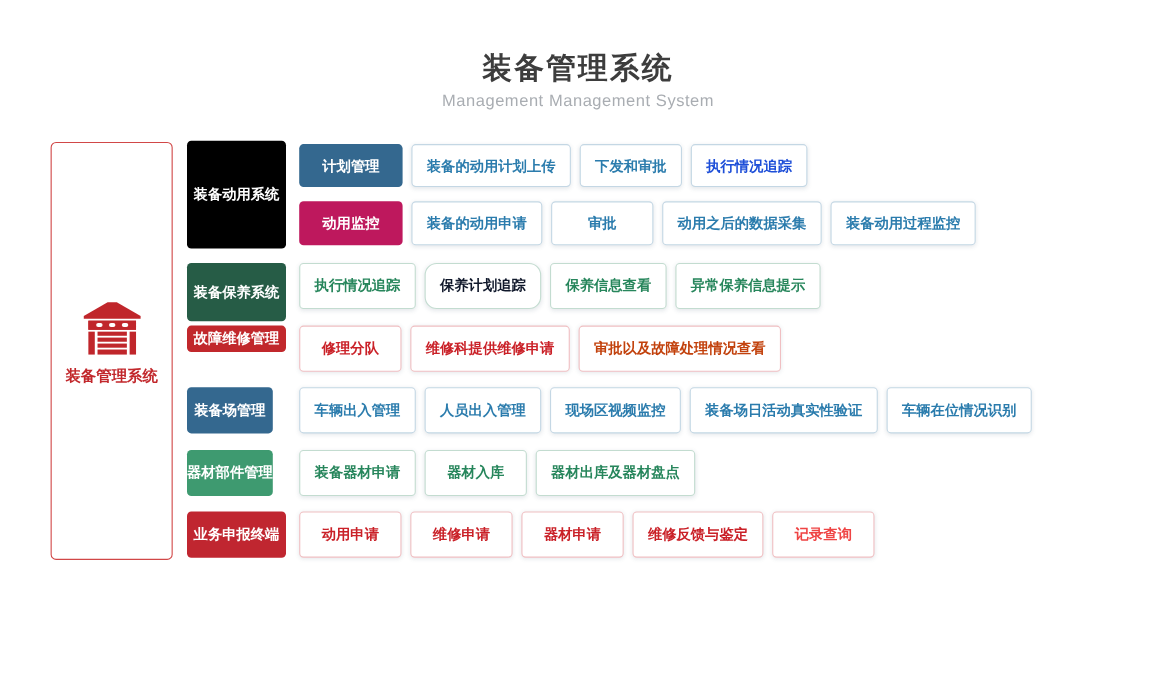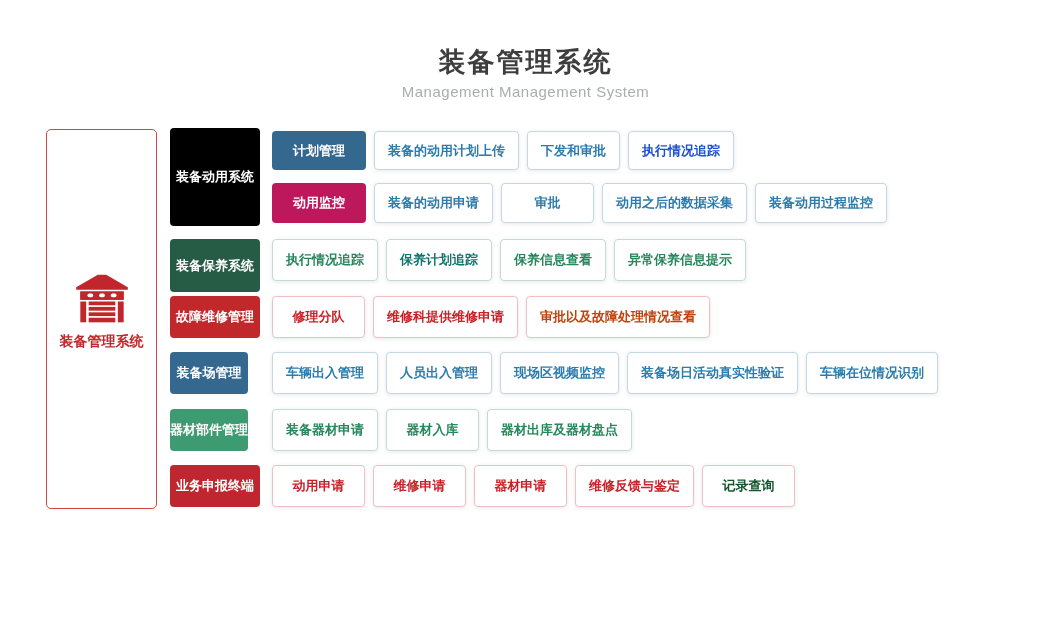--- a/index.html
+++ b/index.html
@@ -75,25 +75,25 @@
       <div class="child-row" style="left: 272px; top: 183px; height: 40px;">
         <div class="subcat" style="background: #be185d;">动用监控</div>
         <div class="child fam-blue" style="color: rgb(43, 124, 173);">装备的动用申请</div>
         <div class="child fam-blue" style="color: rgb(43, 124, 173);">审批</div>
         <div class="child fam-blue" style="color: rgb(43, 124, 173);">动用之后的数据采集</div>
         <div class="child fam-blue" style="color: rgb(43, 124, 173);">装备动用过程监控</div>
       </div>
       <div class="cat" style="left: 170px; top: 239px; width: 90px; height: 53px; background: rgb(38, 92, 70);">装备保养系统</div>
       <div class="child-row" style="left: 272px; top: 239px; height: 42px;">
         <div class="child fam-green" style="color: rgb(39, 134, 92);">执行情况追踪</div>
-        <div class="child fam-green" style="color: #0f766e;">保养计划追踪</div>
+        <div class="child fam-green" style="color: #0f172a; border-radius: 11px;">保养计划追踪</div>
         <div class="child fam-green" style="color: rgb(39, 134, 92);">保养信息查看</div>
         <div class="child fam-green" style="color: rgb(39, 134, 92);">异常保养信息提示</div>
       </div>
-      <div class="cat" style="left: 170px; top: 296px; width: 90px; height: 42px; background: rgb(193, 40, 44);">故障维修管理</div>
+      <div class="cat" style="left: 170px; top: 296px; width: 90px; height: 24px; background: rgb(193, 40, 44);">故障维修管理</div>
       <div class="child-row" style="left: 272px; top: 296px; height: 42px;">
         <div class="child fam-red" style="color: rgb(202, 33, 40);">修理分队</div>
         <div class="child fam-red" style="color: rgb(202, 33, 40);">维修科提供维修申请</div>
         <div class="child fam-red" style="color: #c2410c;">审批以及故障处理情况查看</div>
       </div>
       <div class="cat" style="left: 170px; top: 352px; width: 78px; height: 42px; background: rgb(52, 104, 143);">装备场管理</div>
       <div class="child-row" style="left: 272px; top: 352px; height: 42px; justify-content: flex-end;">
         <div class="child fam-blue" style="color: rgb(43, 124, 173);">车辆出入管理</div>
         <div class="child fam-blue" style="color: rgb(43, 124, 173);">人员出入管理</div>
         <div class="child fam-blue" style="color: rgb(43, 124, 173);">现场区视频监控</div>
@@ -105,16 +105,16 @@
         <div class="child fam-green" style="color: rgb(39, 134, 92);">装备器材申请</div>
         <div class="child fam-green" style="color: rgb(39, 134, 92);">器材入库</div>
         <div class="child fam-green" style="color: rgb(39, 134, 92);">器材出库及器材盘点</div>
       </div>
       <div class="cat" style="left: 170px; top: 465px; width: 90px; height: 42px; background: rgb(192, 38, 48);">业务申报终端</div>
       <div class="child-row" style="left: 272px; top: 465px; height: 42px;">
         <div class="child fam-red" style="color: rgb(202, 33, 40);">动用申请</div>
         <div class="child fam-red" style="color: rgb(202, 33, 40);">维修申请</div>
         <div class="child fam-red" style="color: rgb(202, 33, 40);">器材申请</div>
         <div class="child fam-red" style="color: rgb(202, 33, 40);">维修反馈与鉴定</div>
-        <div class="child fam-red" style="color: #14532d;">记录查询</div>
+        <div class="child fam-red" style="color: #ef4444;">记录查询</div>
       </div>
     </div>
 </div>
 
 </body></html>

